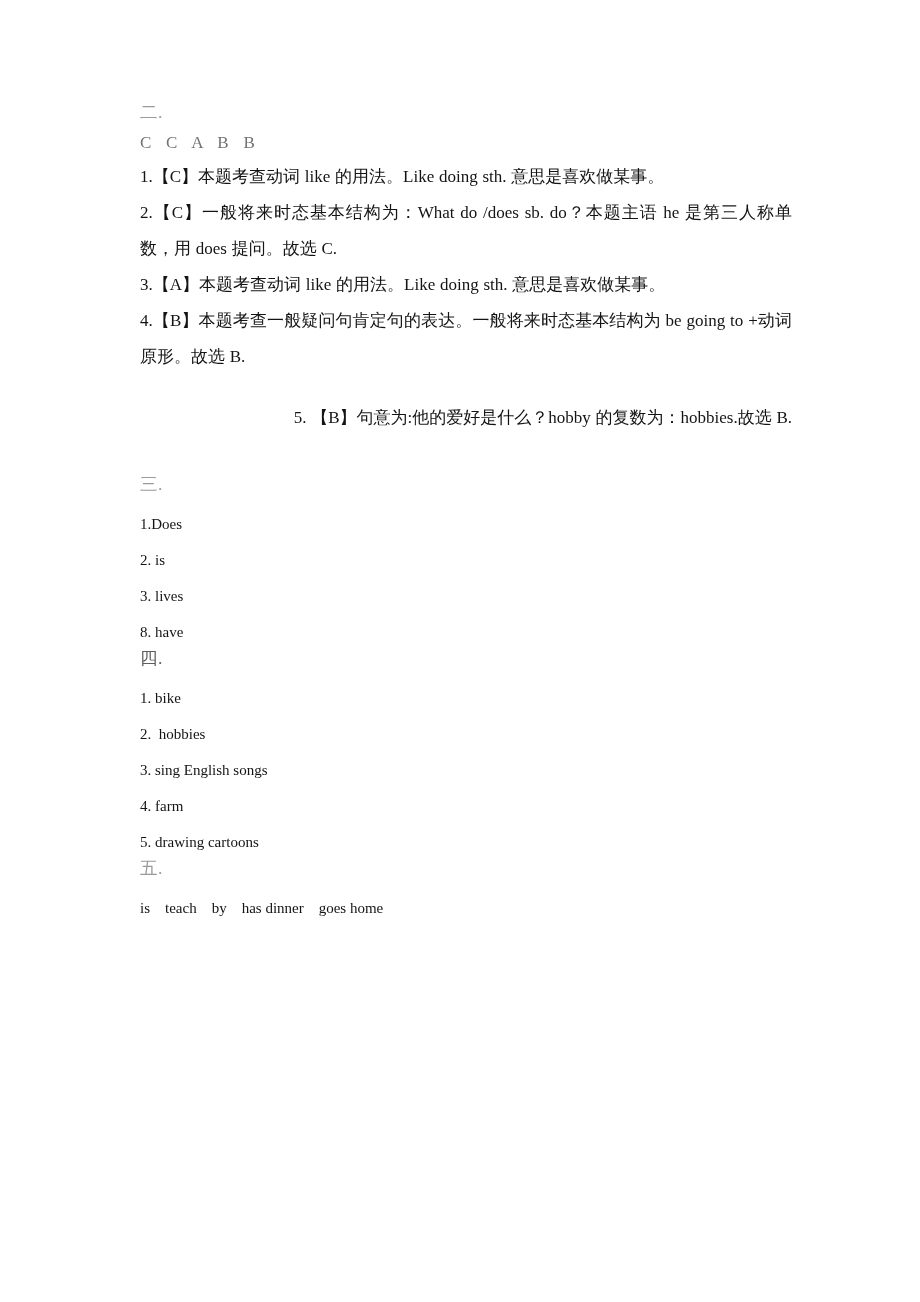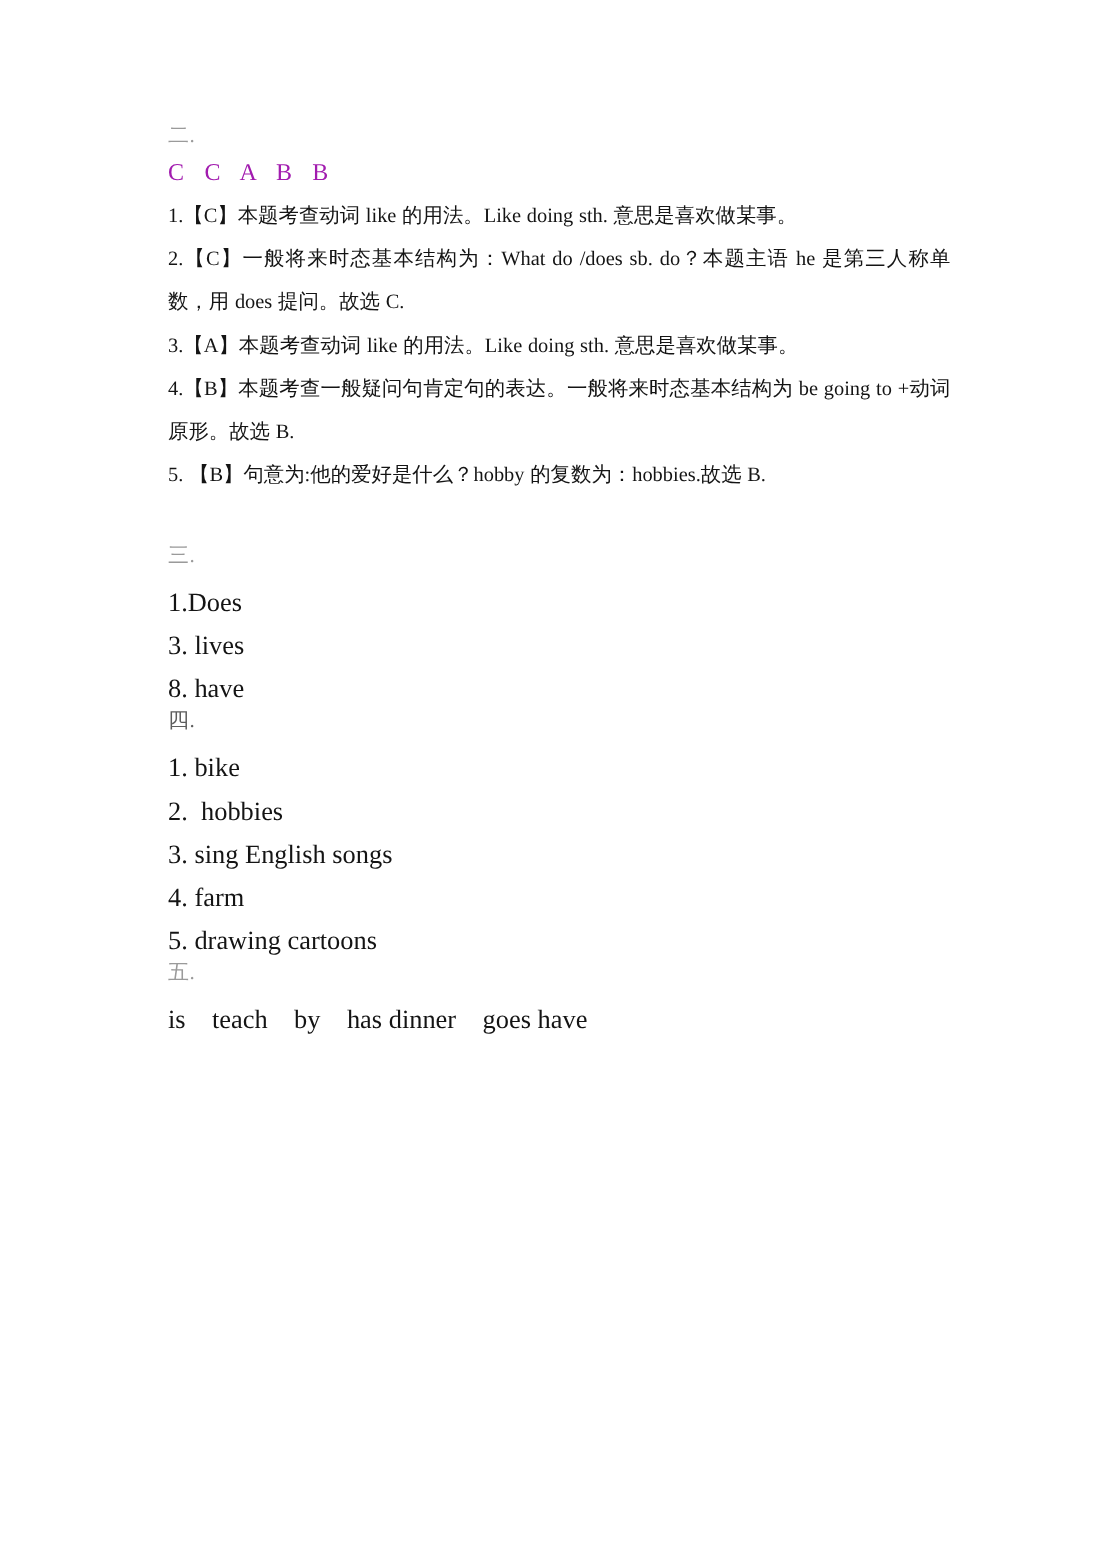--- a/index.html
+++ b/index.html
@@ -42,45 +42,46 @@
     margin: 0;
     padding: 0;
     height: 22px;
   }
   .section-head.dark {
     color: #5d5d5d;
   }
 
   
   .answer-letters {
-    font-size: 20px;
+    font-size: 17px;
     line-height: 1;
     letter-spacing: 0.5px;
-    color: #a21caf;
+    color: #737373;
     white-space: pre;
     margin: 0;
   }
 
   
   .para {
     font-size: 17px;
     line-height: 36px;
     color: #141414;
     margin: 0;
     text-align: justify;
     text-justify: inter-character;
     word-spacing: 0.5px;
   }
   .para.nojust {
-    text-align: left;
+    text-align: right;
+    margin-top: 25px;
   }
 
   
   .entry {
-    font-size: 22px;
+    font-size: 15px;
     line-height: 36px;
     color: #141414;
     margin: 0;
     white-space: pre;
     font-family: Liberation Serif, serif;
   }
 
   .gap-sm { height: 8px; }
   .gap-lg { height: 40px; }
 </style>
@@ -105,31 +106,32 @@
     <p class="para"><span>4.</span><span>【B】</span><span>本题考查一般疑问句肯定句的表达。一般将来时态基本结构为 be going to +动词原形。故选 B.</span></p>
 
     <p class="para nojust"><span>5. </span><span>【B】</span><span>句意为:他的爱好是什么？hobby 的复数为：hobbies.故选 B.</span></p>
 
     <div class="gap-lg"></div>
 
     <div class="section-head">三.</div>
     <div class="gap-sm"></div>
 
     <div class="entry">1.Does</div>
+    <div class="entry">2. is</div>
     <div class="entry">3. lives</div>
     <div class="entry">8. have</div>
 
     <div class="section-head dark">四.</div>
     <div class="gap-sm"></div>
 
     <div class="entry">1. bike</div>
     <div class="entry">2.  hobbies</div>
     <div class="entry">3. sing English songs</div>
     <div class="entry">4. farm</div>
     <div class="entry">5. drawing cartoons</div>
 
     <div class="section-head">五.</div>
     <div class="gap-sm"></div>
 
-    <div class="entry">is    teach    by    has dinner    goes have</div>
+    <div class="entry">is    teach    by    has dinner    goes home</div>
 
   </div>
 </div>
 
 </body></html>

